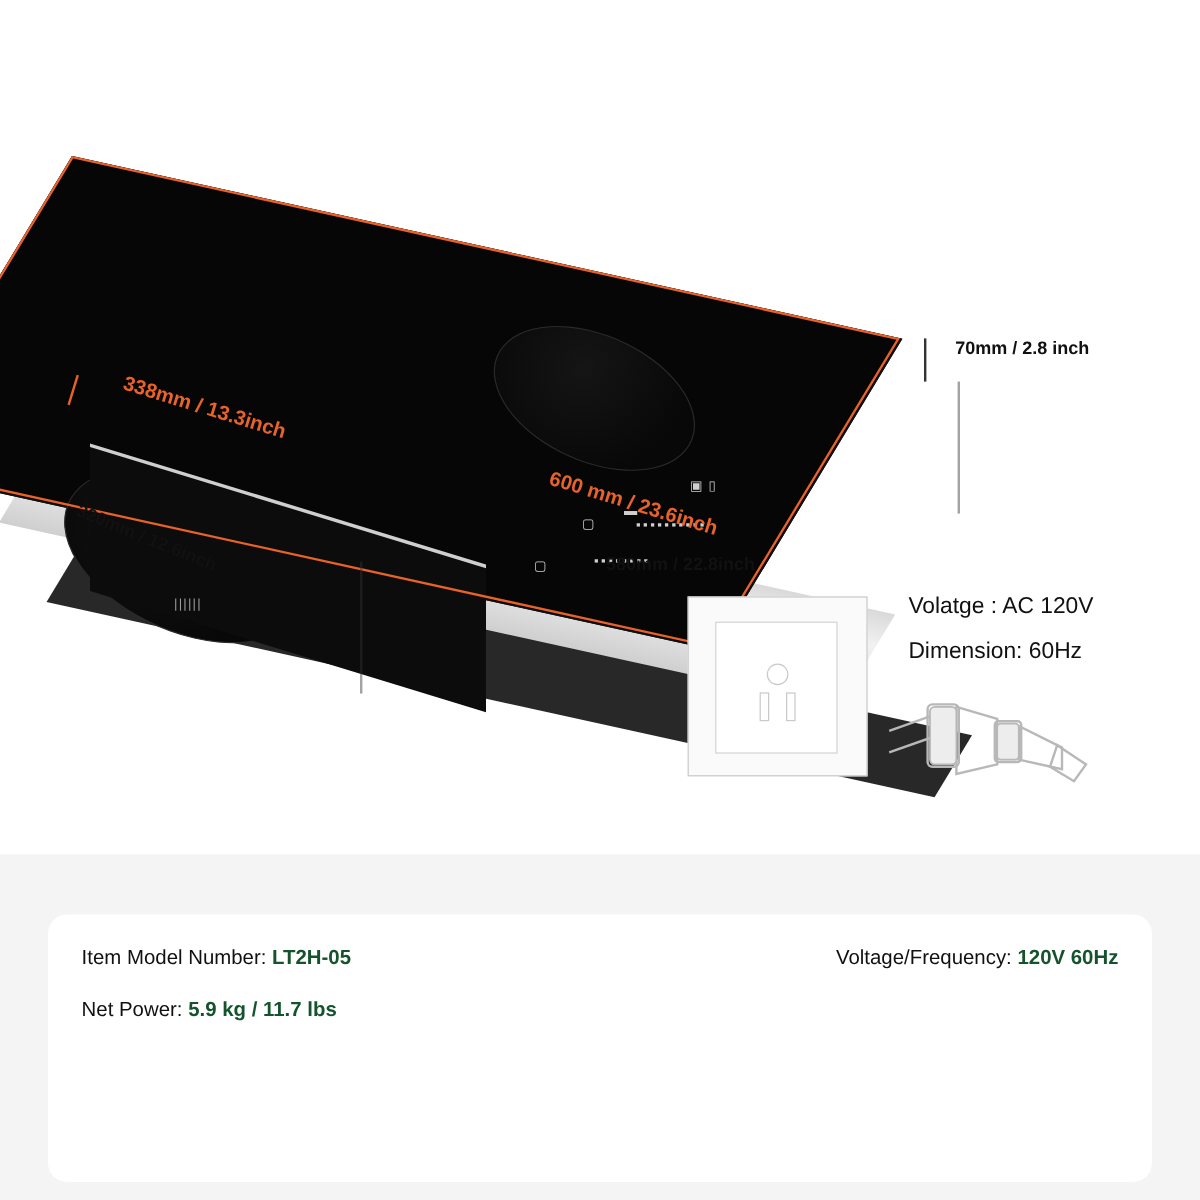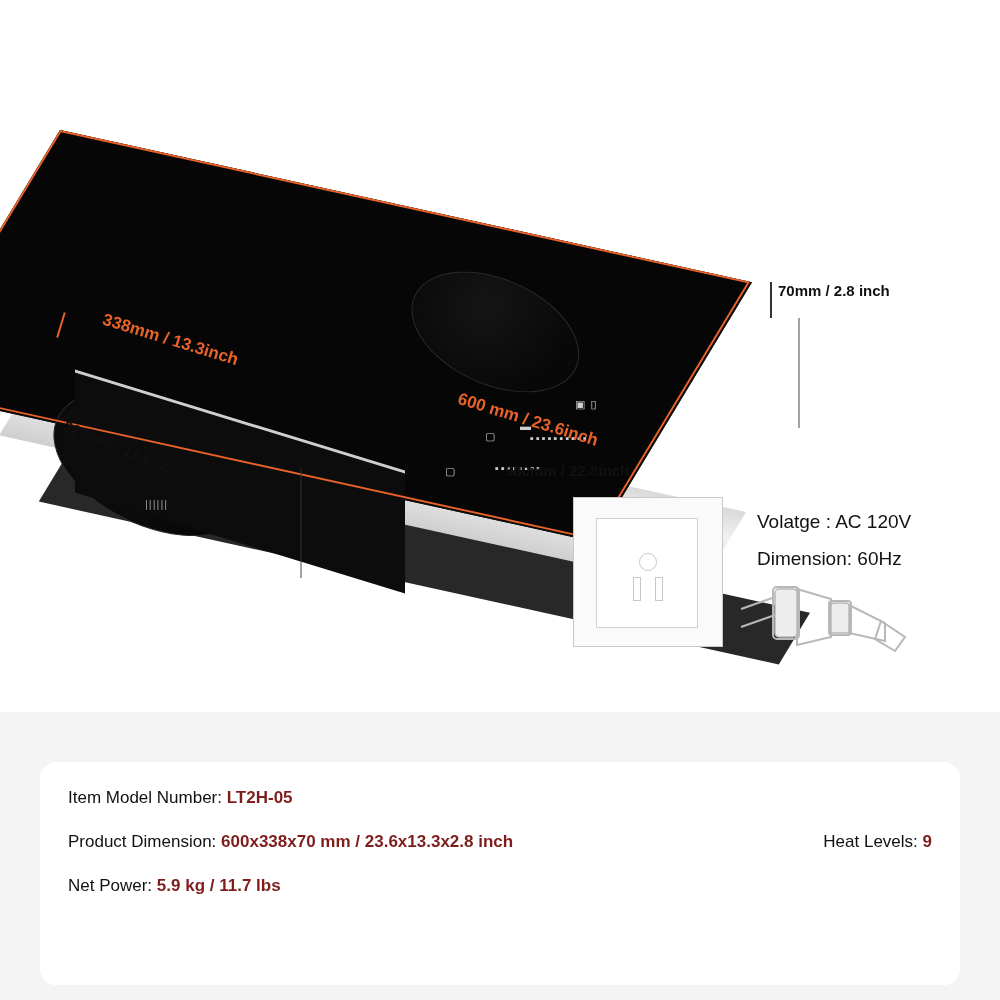--- a/index.html
+++ b/index.html
@@ -63,55 +63,55 @@
 
   .ctrl{position:absolute;color:#cfcfcf;font-size:11px;letter-spacing:1px;}
 
   
   .dim{position:absolute;font-weight:bold;white-space:nowrap;}
   .dim.or{color:#e8622a;}
   .dim.bk{color:#111;}
 
   .lbl-338{left:100px;top:330px;transform:rotate(17deg);font-size:17px;}
   .lbl-600{left:455px;top:410px;transform:rotate(17deg);font-size:17px;}
-  .lbl-70{left:778px;top:282px;font-size:15px;text-align:center;}
+  .lbl-70{left:796px;top:282px;font-size:15px;text-align:center;}
   .lbl-580{left:505px;top:462px;font-size:15px;}
   .lbl-320{left:60px;top:440px;transform:rotate(22deg);font-size:15px;}
 
   .tick{position:absolute;background:#e8622a;}
   .tickb{position:absolute;background:#333;}
 
   
   .outlet-box{position:absolute;left:573px;top:497px;width:148px;height:148px;border:1px solid #c8c8c8;background:#fafafa;}
   .outlet-face{position:absolute;left:22px;top:20px;width:100px;height:108px;border:1px solid #d2d2d2;background:#fff;}
   .slot{position:absolute;width:6px;height:22px;background:#fff;border:1px solid #c9c9c9;}
   .slot.l{left:36px;top:58px;}
   .slot.r{left:58px;top:58px;}
   .ground{position:absolute;left:42px;top:34px;width:16px;height:16px;border:1px solid #c9c9c9;border-radius:50%;background:#fff;}
 
   .plug{position:absolute;left:735px;top:575px;width:175px;height:105px;}
   .plug svg{display:block;}
 
-  .spec-txt{position:absolute;font-size:19px;color:#111;margin-top:16px;}
+  .spec-txt{position:absolute;font-size:19px;color:#111;}
   .spec-volt{left:757px;top:495px;}
   .spec-freq{left:757px;top:532px;}
 
   
   .band{position:absolute;left:0;top:712px;width:1000px;height:288px;background:#f4f4f4;}
   .card{
     position:absolute;left:40px;top:762px;width:920px;height:195px;
     background:#fff;border-radius:16px;
     padding:14px 0;
   }
   .row{
     display:flex;align-items:center;justify-content:space-between;
     height:44px;padding:0 28px;box-sizing:border-box;
   }
   .cell{font-size:17px;color:#111;white-space:nowrap;}
-  .cell .v{color:#7f1d1d;font-weight:bold;}
+  .cell .v{color:#14532d;font-weight:bold;}
   .cell .k{font-weight:normal;}
   .left-cell{text-align:left;}
   .right-cell{text-align:right;}
 </style>
 </head>
 <body>
 
 <div class="stage">
 
   <div class="illus">
@@ -179,33 +179,27 @@
 
   <div class="band"></div>
 
   <div class="card">
 
     <div class="row">
       <div class="cell left-cell">
         <span class="k">Item Model Number:</span>
         <span class="v">LT2H-05</span>
       </div>
-    </div>
-
-
-    <div class="row">
-      <div class="cell left-cell">
-        <span class="k">Product Dimension:</span>
-        <span class="v">600x338x70 mm / 23.6x13.3x2.8 inch</span>
-      </div>
       <div class="cell right-cell">
-        <span class="k">Heat Levels:</span>
-        <span class="v">9</span>
-      </div>
-    </div>
+        <span class="k">Voltage/Frequency:</span>
+        <span class="v">120V 60Hz</span>
+      </div>
+    </div>
+
+
 
     <div class="row">
       <div class="cell right-cell">
         <span class="k">Net Power:</span>
         <span class="v">5.9 kg / 11.7 lbs</span>
       </div>
     </div>
 
   </div>
 </div>

